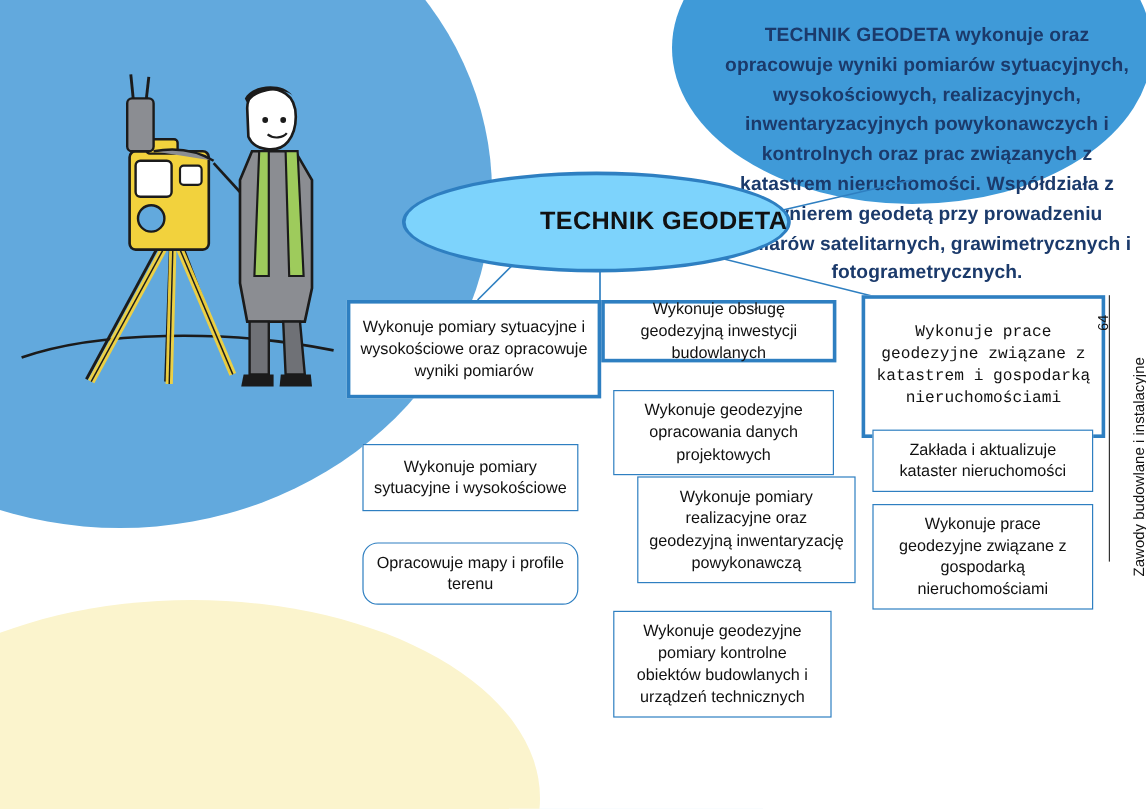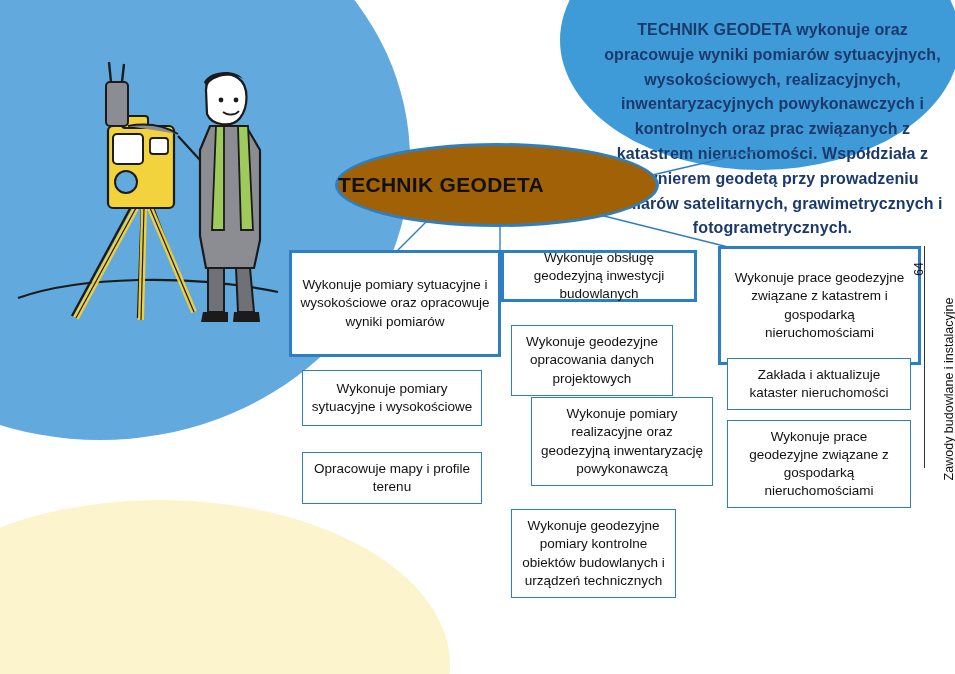--- a/index.html
+++ b/index.html
@@ -71,24 +71,24 @@
 
   
   .main-ellipse {
     position: absolute;
     left: 335px;
     top: 143px;
     width: 318px;
     height: 78px;
     border: 3px solid #2e7fc1;
     border-radius: 50%;
-    background: #a16207;
+    background: #7dd3fc;
     display: flex;
     align-items: center;
-    justify-content: flex-start;
+    justify-content: flex-end;
   }
   .main-ellipse span {
     font-size: 21px;
     font-weight: bold;
     color: #111111;
     letter-spacing: 0.3px;
   }
 
   
   .box {
@@ -205,44 +205,44 @@
 
     <path d="M430 218 L398 250" stroke="#2e7fc1" stroke-width="1.4" fill="none"></path>
     <path d="M500 222 L500 250" stroke="#2e7fc1" stroke-width="1.4" fill="none"></path>
     <path d="M600 215 L740 250" stroke="#2e7fc1" stroke-width="1.4" fill="none"></path>
   </svg>
 
   <div class="main-ellipse">
     <span>TECHNIK GEODETA</span>
   </div>
 
-  <div class="box primary" style="left:289px; top:250px; width:212px; height:107px;">
+  <div class="box primary" style="left:289px; top:250px; width:212px; height:82px;">
     <span>Wykonuje pomiary sytuacyjne i wysokościowe oraz opracowuje wyniki pomiarów</span>
   </div>
   <div class="box secondary" style="left:302px; top:370px; width:180px; height:56px;">
     <span>Wykonuje pomiary sytuacyjne i wysokościowe</span>
   </div>
-  <div class="box secondary" style="left:302px; top:452px; width:180px; height:52px;">
+  <div class="box secondary" style="left:302px; top:452px; width:180px; height:52px;border-radius:13px;">
     <span>Opracowuje mapy i profile terenu</span>
   </div>
 
   <div class="box primary" style="left:501px; top:250px; width:196px; height:52px;justify-content:flex-end;">
     <span>Wykonuje obsługę geodezyjną inwestycji budowlanych</span>
   </div>
-  <div class="box secondary" style="left:511px; top:325px; width:162px; height:71px;">
+  <div class="box secondary" style="left:511px; top:325px; width:184px; height:71px;">
     <span>Wykonuje geodezyjne opracowania danych projektowych</span>
   </div>
   <div class="box secondary" style="left:511px; top:397px; width:182px; height:89px;margin-left:20px;">
     <span>Wykonuje pomiary realizacyjne oraz geodezyjną inwentaryzację powykonawczą</span>
   </div>
-  <div class="box secondary" style="left:511px; top:509px; width:165px; height:89px;">
+  <div class="box secondary" style="left:511px; top:509px; width:182px; height:89px;">
     <span>Wykonuje geodezyjne pomiary kontrolne obiektów budowlanych i urządzeń technicznych</span>
   </div>
 
-  <div class="box primary" style="left:718px; top:246px; width:203px; height:119px;">
+  <div class="box primary" style="left:718px; top:246px; width:203px; height:119px;font-family:Liberation Mono, monospace;">
     <span>Wykonuje prace geodezyjne związane z katastrem i gospodarką nieruchomościami</span>
   </div>
   <div class="box secondary" style="left:727px; top:358px; width:184px; height:52px;">
     <span>Zakłada i aktualizuje kataster nieruchomości</span>
   </div>
   <div class="box secondary" style="left:727px; top:420px; width:184px; height:88px;">
     <span>Wykonuje prace geodezyjne związane z gospodarką nieruchomościami</span>
   </div>
 
   <div class="side-rule"></div>

